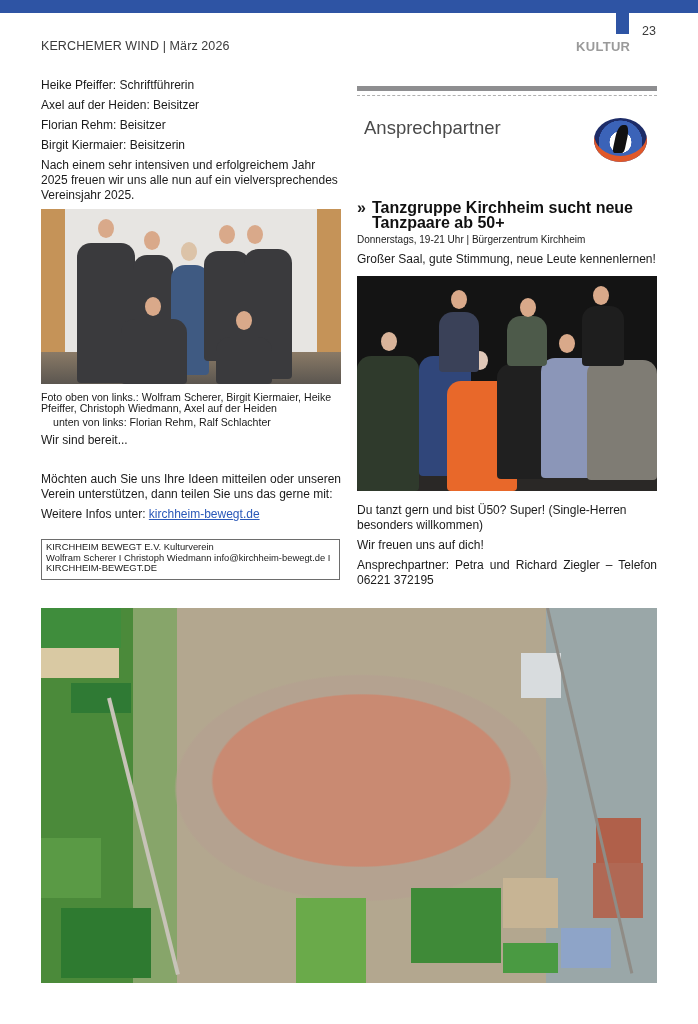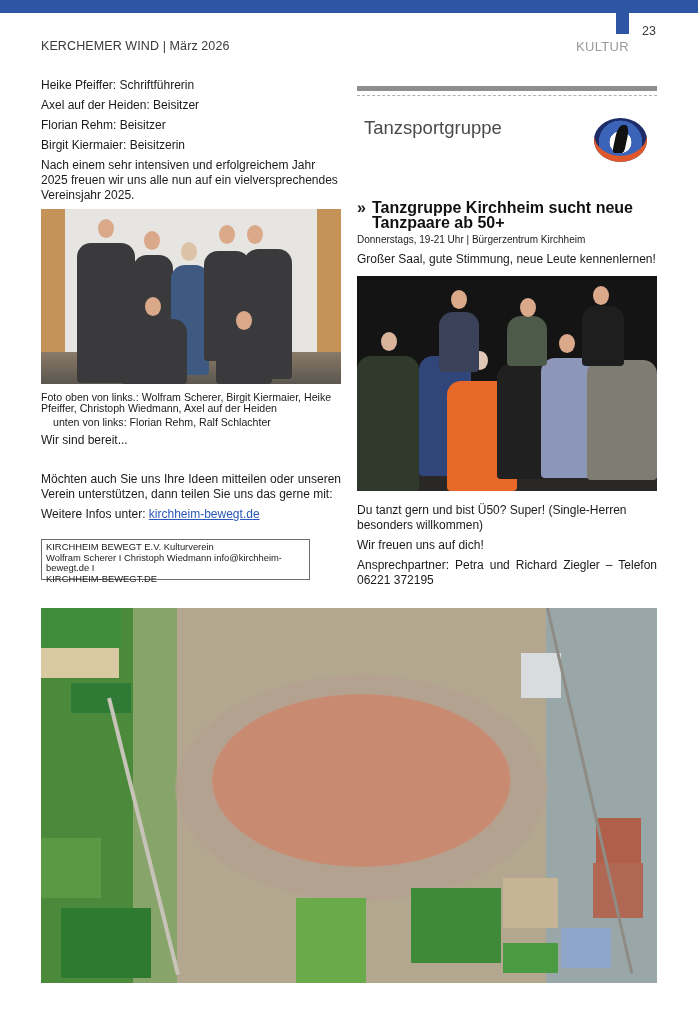--- a/index.html
+++ b/index.html
@@ -3,21 +3,21 @@
 <meta charset="utf-8">
 <style>
   * { box-sizing: border-box; margin: 0; padding: 0; }
   html, body { width: 698px; height: 1024px; background: #ffffff; overflow: hidden; }
   body { position: relative; font-family: "Liberation Sans", "DejaVu Sans", sans-serif; color: #1a1a1a; }
 
   .topbar { position: absolute; left: 0; top: 0; width: 698px; height: 13px; background: #2e54a4; }
   .tab-marker { position: absolute; left: 616px; top: 13px; width: 13px; height: 21px; background: #2e54a4; }
 
   .header-left { position: absolute; left: 41px; top: 39px; font-size: 12.5px; color: #3a3a3a; letter-spacing: 0.1px; }
-  .header-section { position: absolute; left: 576px; top: 39px; font-size: 13px; font-weight: normal; color: #9a9a9a; letter-spacing: 0.3px; }
+  .header-section { position: absolute; left: 576px; top: 39px; font-size: 13px; font-weight: bold; color: #9a9a9a; letter-spacing: 0.3px; }
   .header-page { position: absolute; left: 642px; top: 24px; font-size: 12.5px; color: #3a3a3a; }
 
   .col-left { position: absolute; left: 41px; top: 78px; width: 300px; }
   .col-right { position: absolute; left: 357px; top: 86px; width: 300px; }
 
   .p { font-size: 12px; line-height: 15px; color: #1a1a1a; margin-bottom: 5px; }
   .p.tight { margin-bottom: 0; }
   .p.justify { text-align: justify; }
 
   .photo { position: relative; overflow: hidden; }
@@ -26,21 +26,21 @@
   .photo-board .floor { position: absolute; left: 0; bottom: 0; width: 100%; height: 32px; background: linear-gradient(#8a7a66, #5b5650); }
   .person { position: absolute; background: #3a3a3d; border-radius: 14px 14px 4px 4px; }
   .head { position: absolute; width: 16px; height: 19px; border-radius: 50%; background: #d9a98a; }
 
   .caption { font-size: 10.6px; line-height: 11px; color: #1a1a1a; margin-top: 8px; }
   .caption2 { font-size: 10.6px; line-height: 12px; color: #1a1a1a; margin-top: 2px; margin-bottom: 5px; padding-left: 12px; }
 
   .spacer { height: 19px; }
   .link { color: #2a58b8; text-decoration: underline; }
 
-  .contact-box { margin-top: 17px; width: 269px; height: 41px; border: 1px solid #6d6d6d; padding: 2px 4px;
+  .contact-box { margin-top: 17px; width: 299px; height: 41px; border: 1px solid #6d6d6d; padding: 2px 4px;
     font-size: 9.4px; line-height: 10.5px; color: #1a1a1a; }
 
   .rule-thick { width: 300px; height: 5px; background: #8e8e90; }
   .rule-thin { width: 300px; height: 1px; margin-top: 4px; border-top: 1px dashed #b0b0b0; }
 
   .tsg-block { position: relative; height: 80px; margin-top: 4px; }
   .tsg-title { position: absolute; left: 7px; top: 18px; font-size: 18.5px; line-height: 20px; color: #4a4a4a; }
   .tsg-logo { position: absolute; left: 237px; top: 18px; width: 53px; height: 44px; border-radius: 50%;
     background: radial-gradient(circle at 50% 55%, #ffffff 0 30%, #3b63b8 31% 60%, #1d2c68 61% 100%);
     box-shadow: inset 0 -6px 0 #e0582a; }
@@ -116,21 +116,21 @@
     <div>KIRCHHEIM-BEWEGT.DE</div>
   </div>
 </div>
 
 <div class="col-right">
   <div class="rule-thick"></div>
   <div class="rule-thin"></div>
 
   <div class="tsg-block">
     <div class="tsg-title">
-      <div>Tanzsportgruppe</div>
+      <div>Ansprechpartner</div>
     </div>
     <div class="tsg-logo">
       <div class="dancer"></div>
     </div>
   </div>
 
   <div class="article-title">
     <span class="raquo">»</span>
     <span class="title-text">Tanzgruppe Kirchheim sucht neue Tanz­paare ab 50+</span>
   </div>

